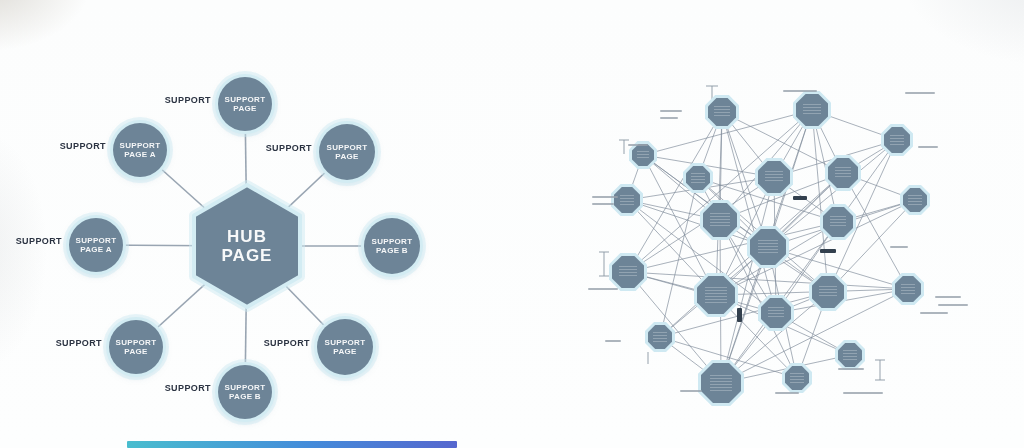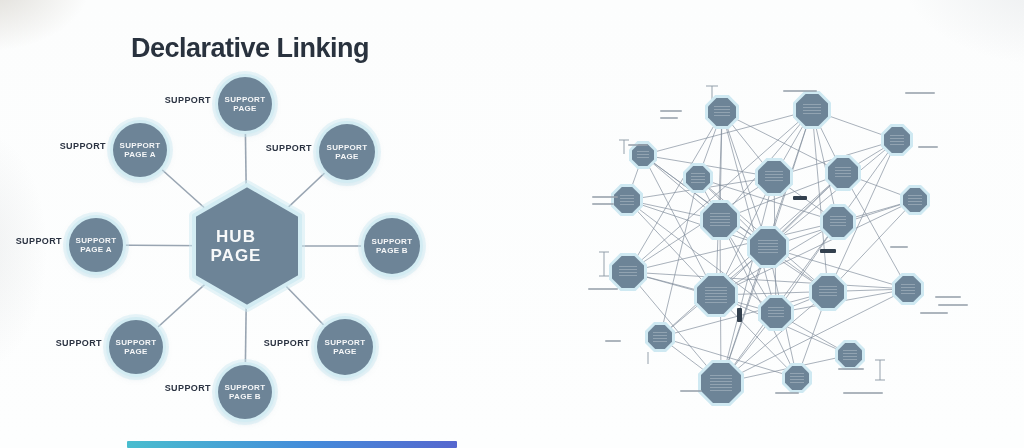--- a/index.html
+++ b/index.html
@@ -50,36 +50,35 @@
   }
   .tiny-label{position:absolute;height:2px;background:#98a3ad;opacity:.8;border-radius:1px;}
   .dark-dash{position:absolute;background:#33404e;border-radius:1px;}
   .accent-bar{position:absolute;border-radius:1px;
     background:linear-gradient(90deg,#35b6c9 0%,#2f7fd6 55%,#4356c9 100%);opacity:.9;}
 </style>
 </head>
 <body>
 
 <div class="canvas">
-  <div class="title" style="left:128px;top:33px;width:244px;">Declarative Linking</div>
   <div class="accent-bar" id="accent-bar" style="left: 127px; top: 441px; width: 330px; height: 7px;"></div>
 
 <svg width="1024" height="448" class="layer">
       <line x1="247" y1="246" x2="245" y2="104" stroke="#99a5b2" stroke-width="1.6"></line>
       <line x1="247" y1="246" x2="347" y2="152" stroke="#99a5b2" stroke-width="1.6"></line>
       <line x1="247" y1="246" x2="392" y2="246" stroke="#99a5b2" stroke-width="1.6"></line>
       <line x1="247" y1="246" x2="345" y2="347" stroke="#99a5b2" stroke-width="1.6"></line>
       <line x1="247" y1="246" x2="245" y2="392" stroke="#99a5b2" stroke-width="1.6"></line>
       <line x1="247" y1="246" x2="136" y2="347" stroke="#99a5b2" stroke-width="1.6"></line>
       <line x1="247" y1="246" x2="96" y2="245" stroke="#99a5b2" stroke-width="1.6"></line>
       <line x1="247" y1="246" x2="140" y2="150" stroke="#99a5b2" stroke-width="1.6"></line>
       <polygon points="247,185 300,215.5 300,276.5 247,307 194,276.5 194,215.5" fill="#6d8497" stroke="rgba(205,233,242,.5)" stroke-width="10" stroke-linejoin="round"></polygon>
       <polygon points="247,185 300,215.5 300,276.5 247,307 194,276.5 194,215.5" fill="#6d8497" stroke="#d3ecf3" stroke-width="4" stroke-linejoin="round"></polygon>
     </svg>
-    <div class="hub-text" style="left: 186px; top: 225px; width: 100px; height: 42px;">
+    <div class="hub-text" style="left: 197px; top: 225px; width: 100px; height: 42px;">
       <div>HUB</div>
       <div>PAGE</div>
     </div>
     <div class="lnode" style="left: 218px; top: 77px; width: 54px; height: 54px;">
       <div>SUPPORT</div>
       <div>PAGE</div>
     </div>
     <div class="outer-label" style="left: 211px; top: 95px;">SUPPORT</div>
     <div class="lnode" style="left: 319px; top: 124px; width: 56px; height: 56px;">
       <div>SUPPORT</div>

